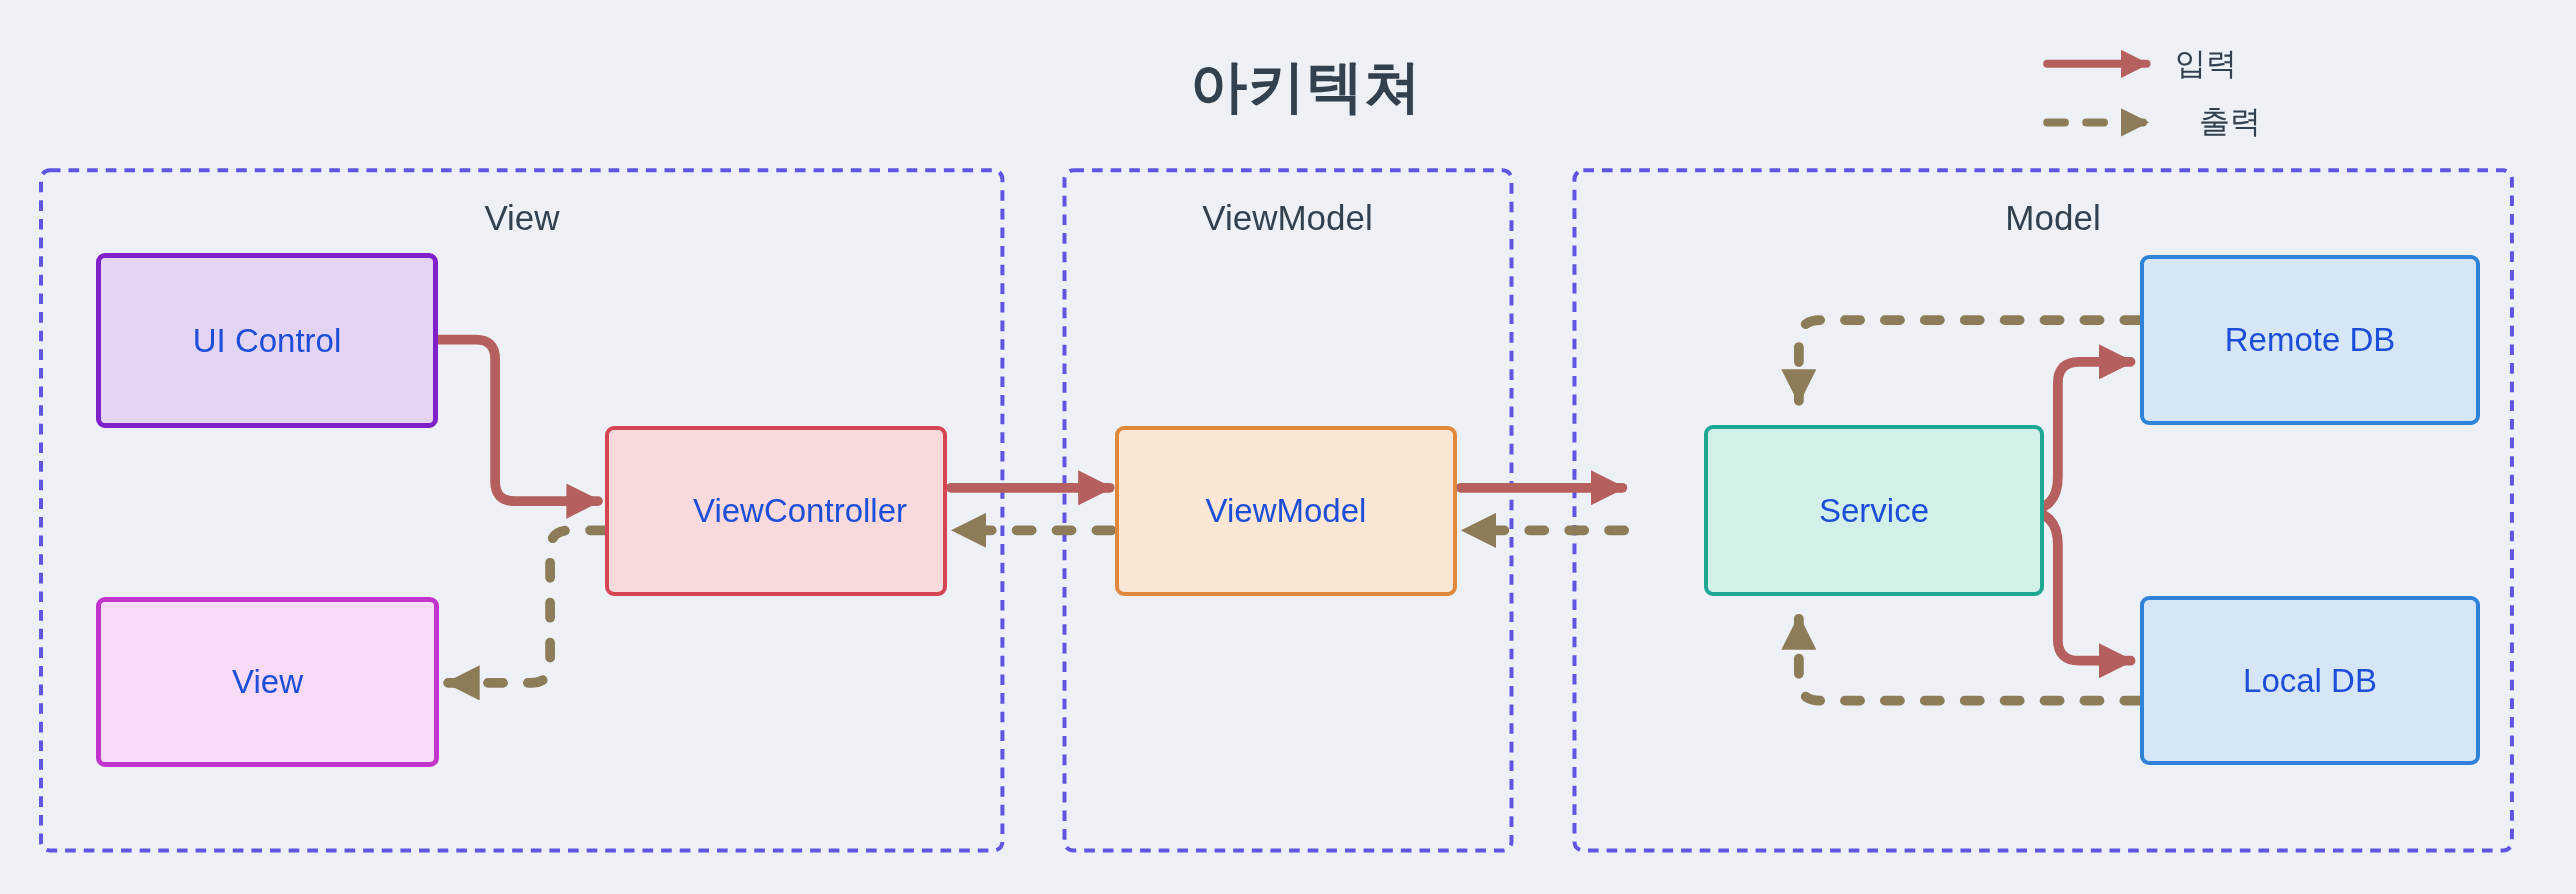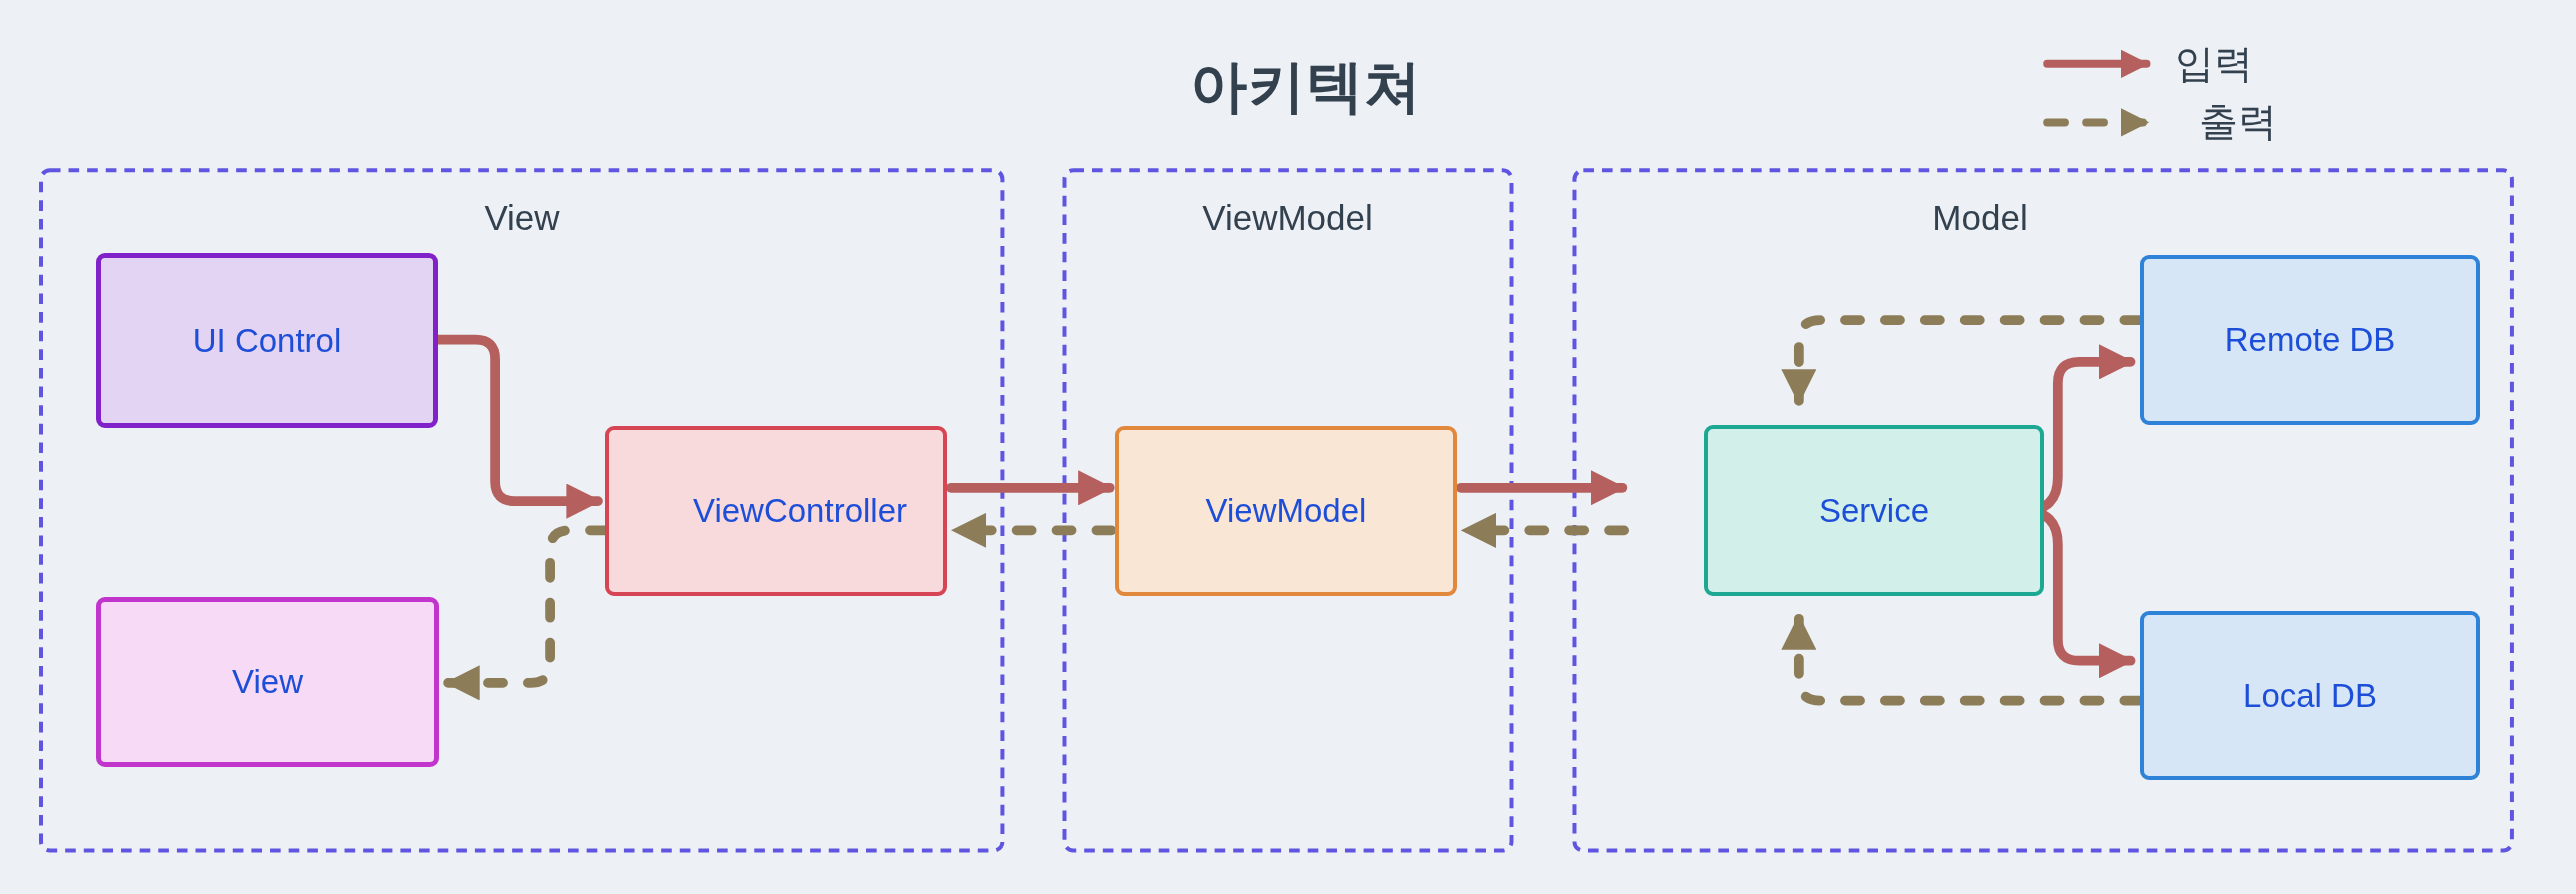--- a/index.html
+++ b/index.html
@@ -15,37 +15,37 @@
     position:absolute;left:951px;top:46px;width:710px;height:80px;
     text-align:center;font-size:57px;font-weight:600;color:#33404e;z-index:3;
     line-height:80px;letter-spacing:0.9px;
   }
   .section-label{
     position:absolute;top:193px;height:50px;line-height:50px;
     text-align:center;font-size:35px;font-weight:500;color:#33404e;z-index:3;
   }
   .lbl-view{left:41px;width:962px;}
   .lbl-viewmodel{left:1064px;width:447px;}
-  .lbl-model{left:1511px;width:938px;}
+  .lbl-model{left:1584px;width:938px;}
   .node{
     position:absolute;z-index:2;border-radius:9px;
     display:flex;align-items:center;justify-content:center;
     font-size:33px;font-weight:500;color:#1d4ed8;
     box-sizing:border-box;
   }
   .n-uicontrol{left:96px;top:253px;width:342px;height:175px;background:#e4d4f3;border:5.3px solid #8021c9;}
   .n-view{left:96px;top:597px;width:343px;height:170px;background:#f6daf6;border:5.3px solid #c235cd;}
   .n-viewcontroller{left:605px;top:426px;width:342px;height:170px;background:#f8d9dc;border:4.4px solid #d64553;padding-left:48px;}
   .n-viewmodel{left:1115px;top:426px;width:342px;height:170px;background:#fae6d5;border:4.4px solid #e1883c;}
   .n-service{left:1704px;top:425px;width:340px;height:171px;background:#d2efe9;border:4.4px solid #1ca893;}
   .n-remotedb{left:2140px;top:255px;width:340px;height:170px;background:#d7e6f6;border:4.4px solid #2e82d8;}
-  .n-localdb{left:2140px;top:596px;width:340px;height:169px;background:#d7e6f6;border:4.4px solid #2e82d8;margin-top:15px;}
+  .n-localdb{left:2140px;top:596px;width:340px;height:169px;background:#d7e6f6;border:4.4px solid #2e82d8;}
   .legend-label{
     position:absolute;height:46px;line-height:46px;left:2175px;
-    font-size:39px;font-weight:500;color:#33404e;z-index:3;
+    font-size:31px;font-weight:500;color:#33404e;z-index:3;
   }
   .legend-input{top:41px;}
   .legend-output{top:99px;margin-left:24px;}
 </style>
 </head>
 <body>
 
 <div class="stage">
 
   <svg class="wires" viewBox="0 0 2904 1008">

